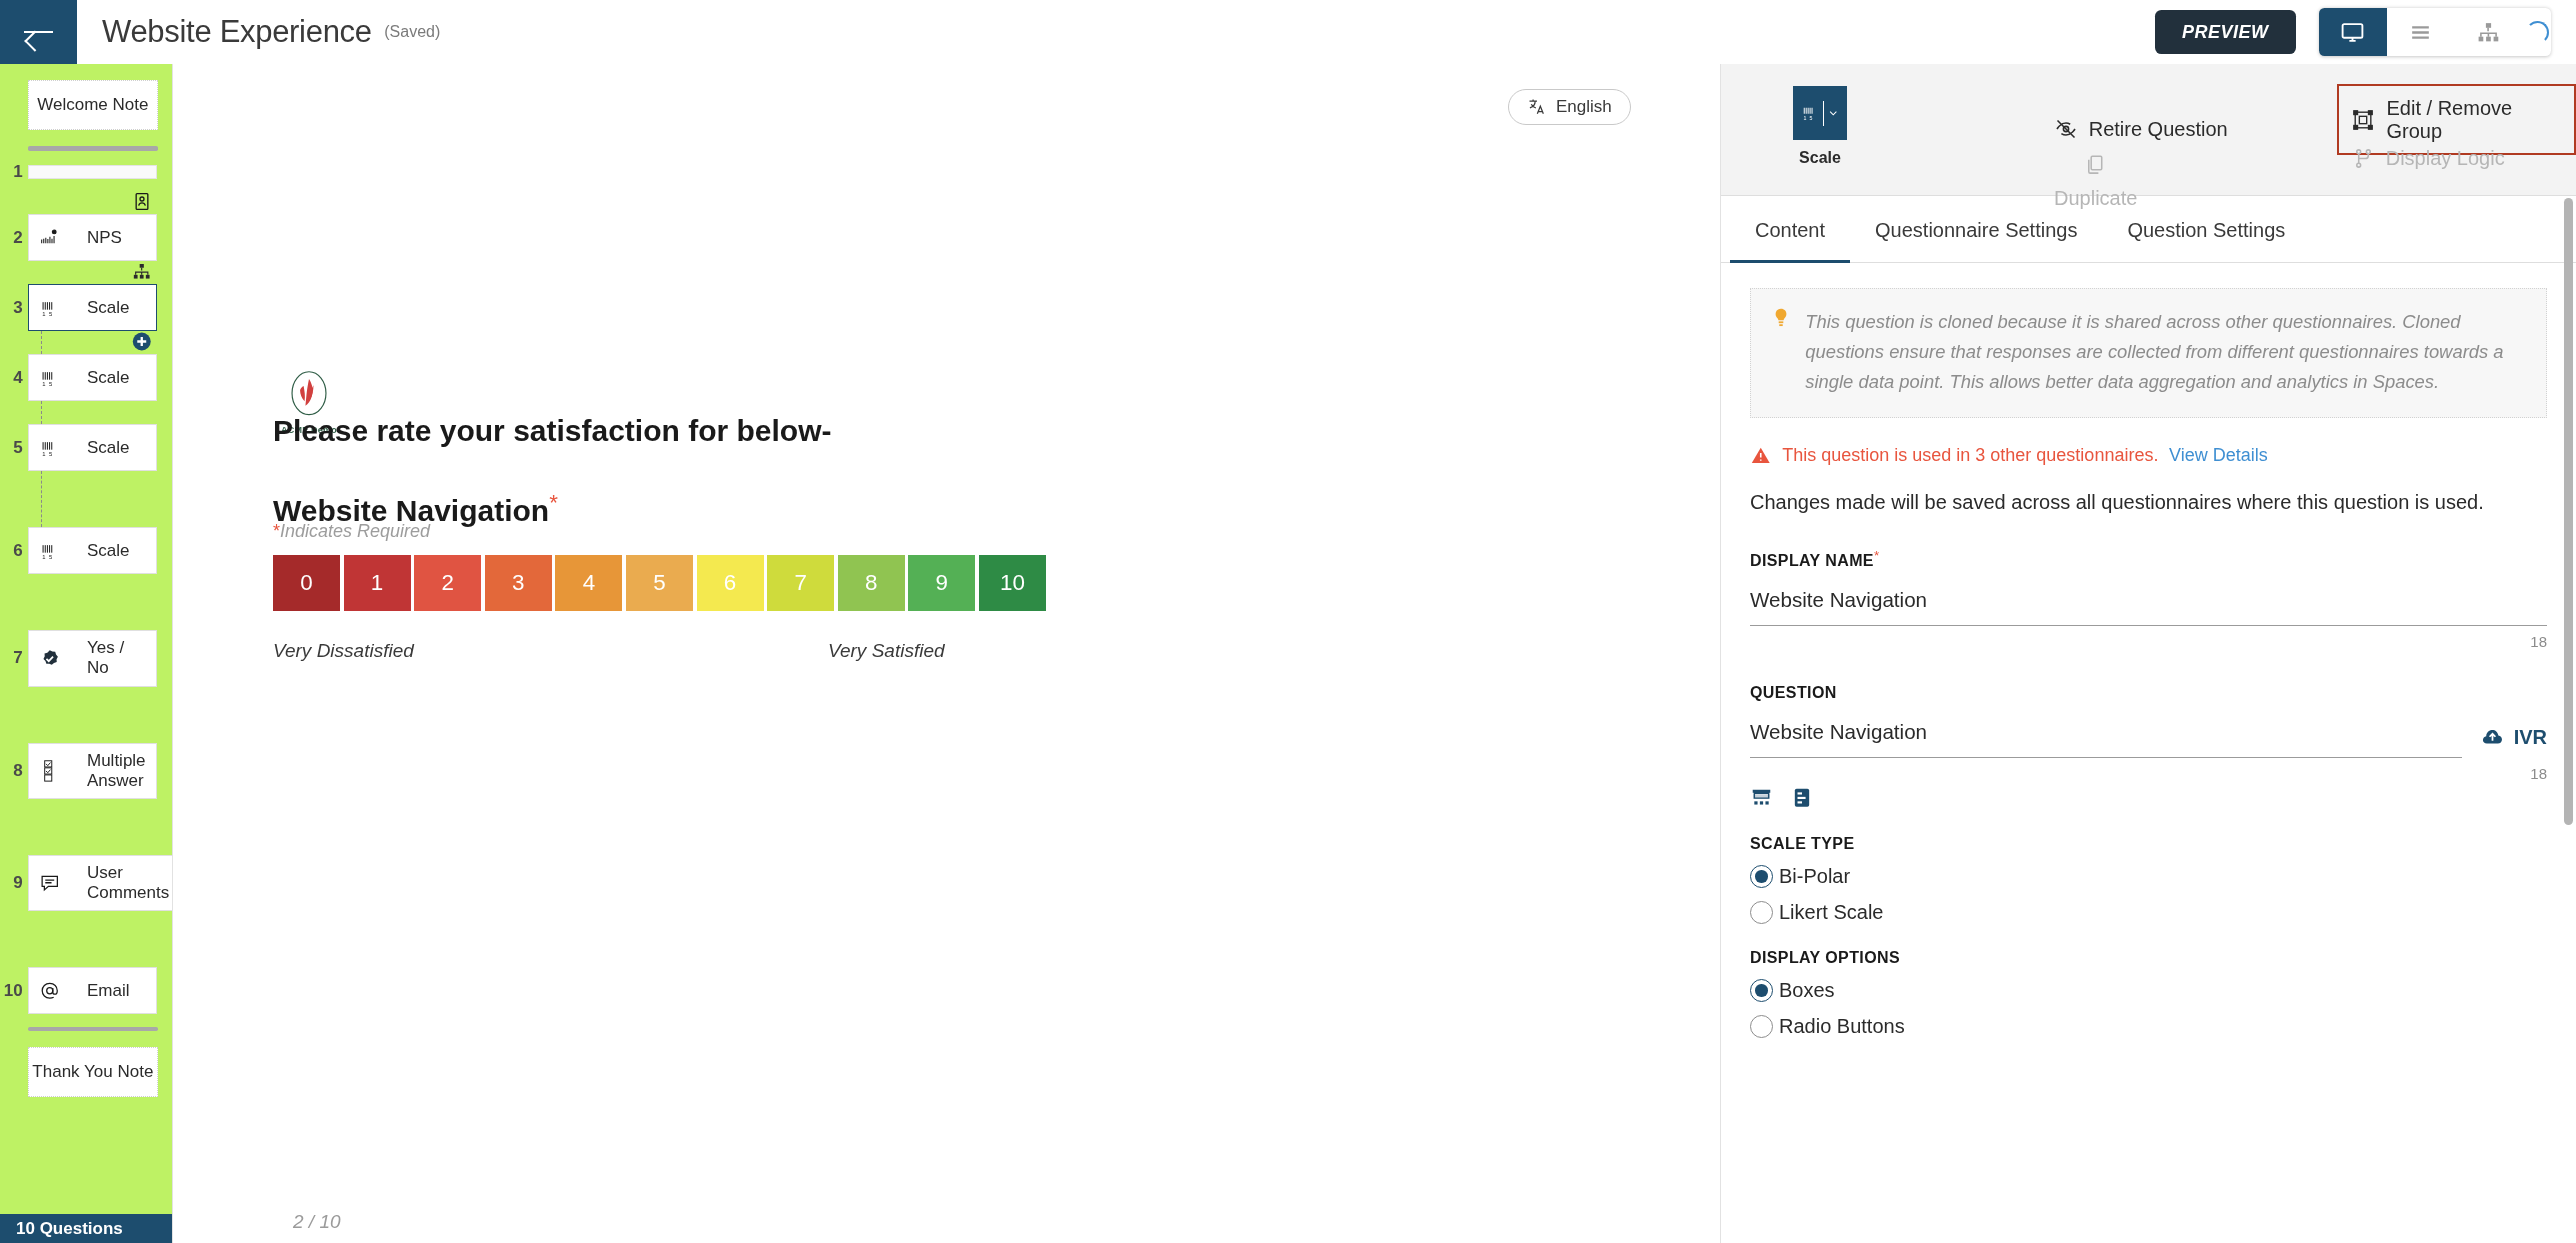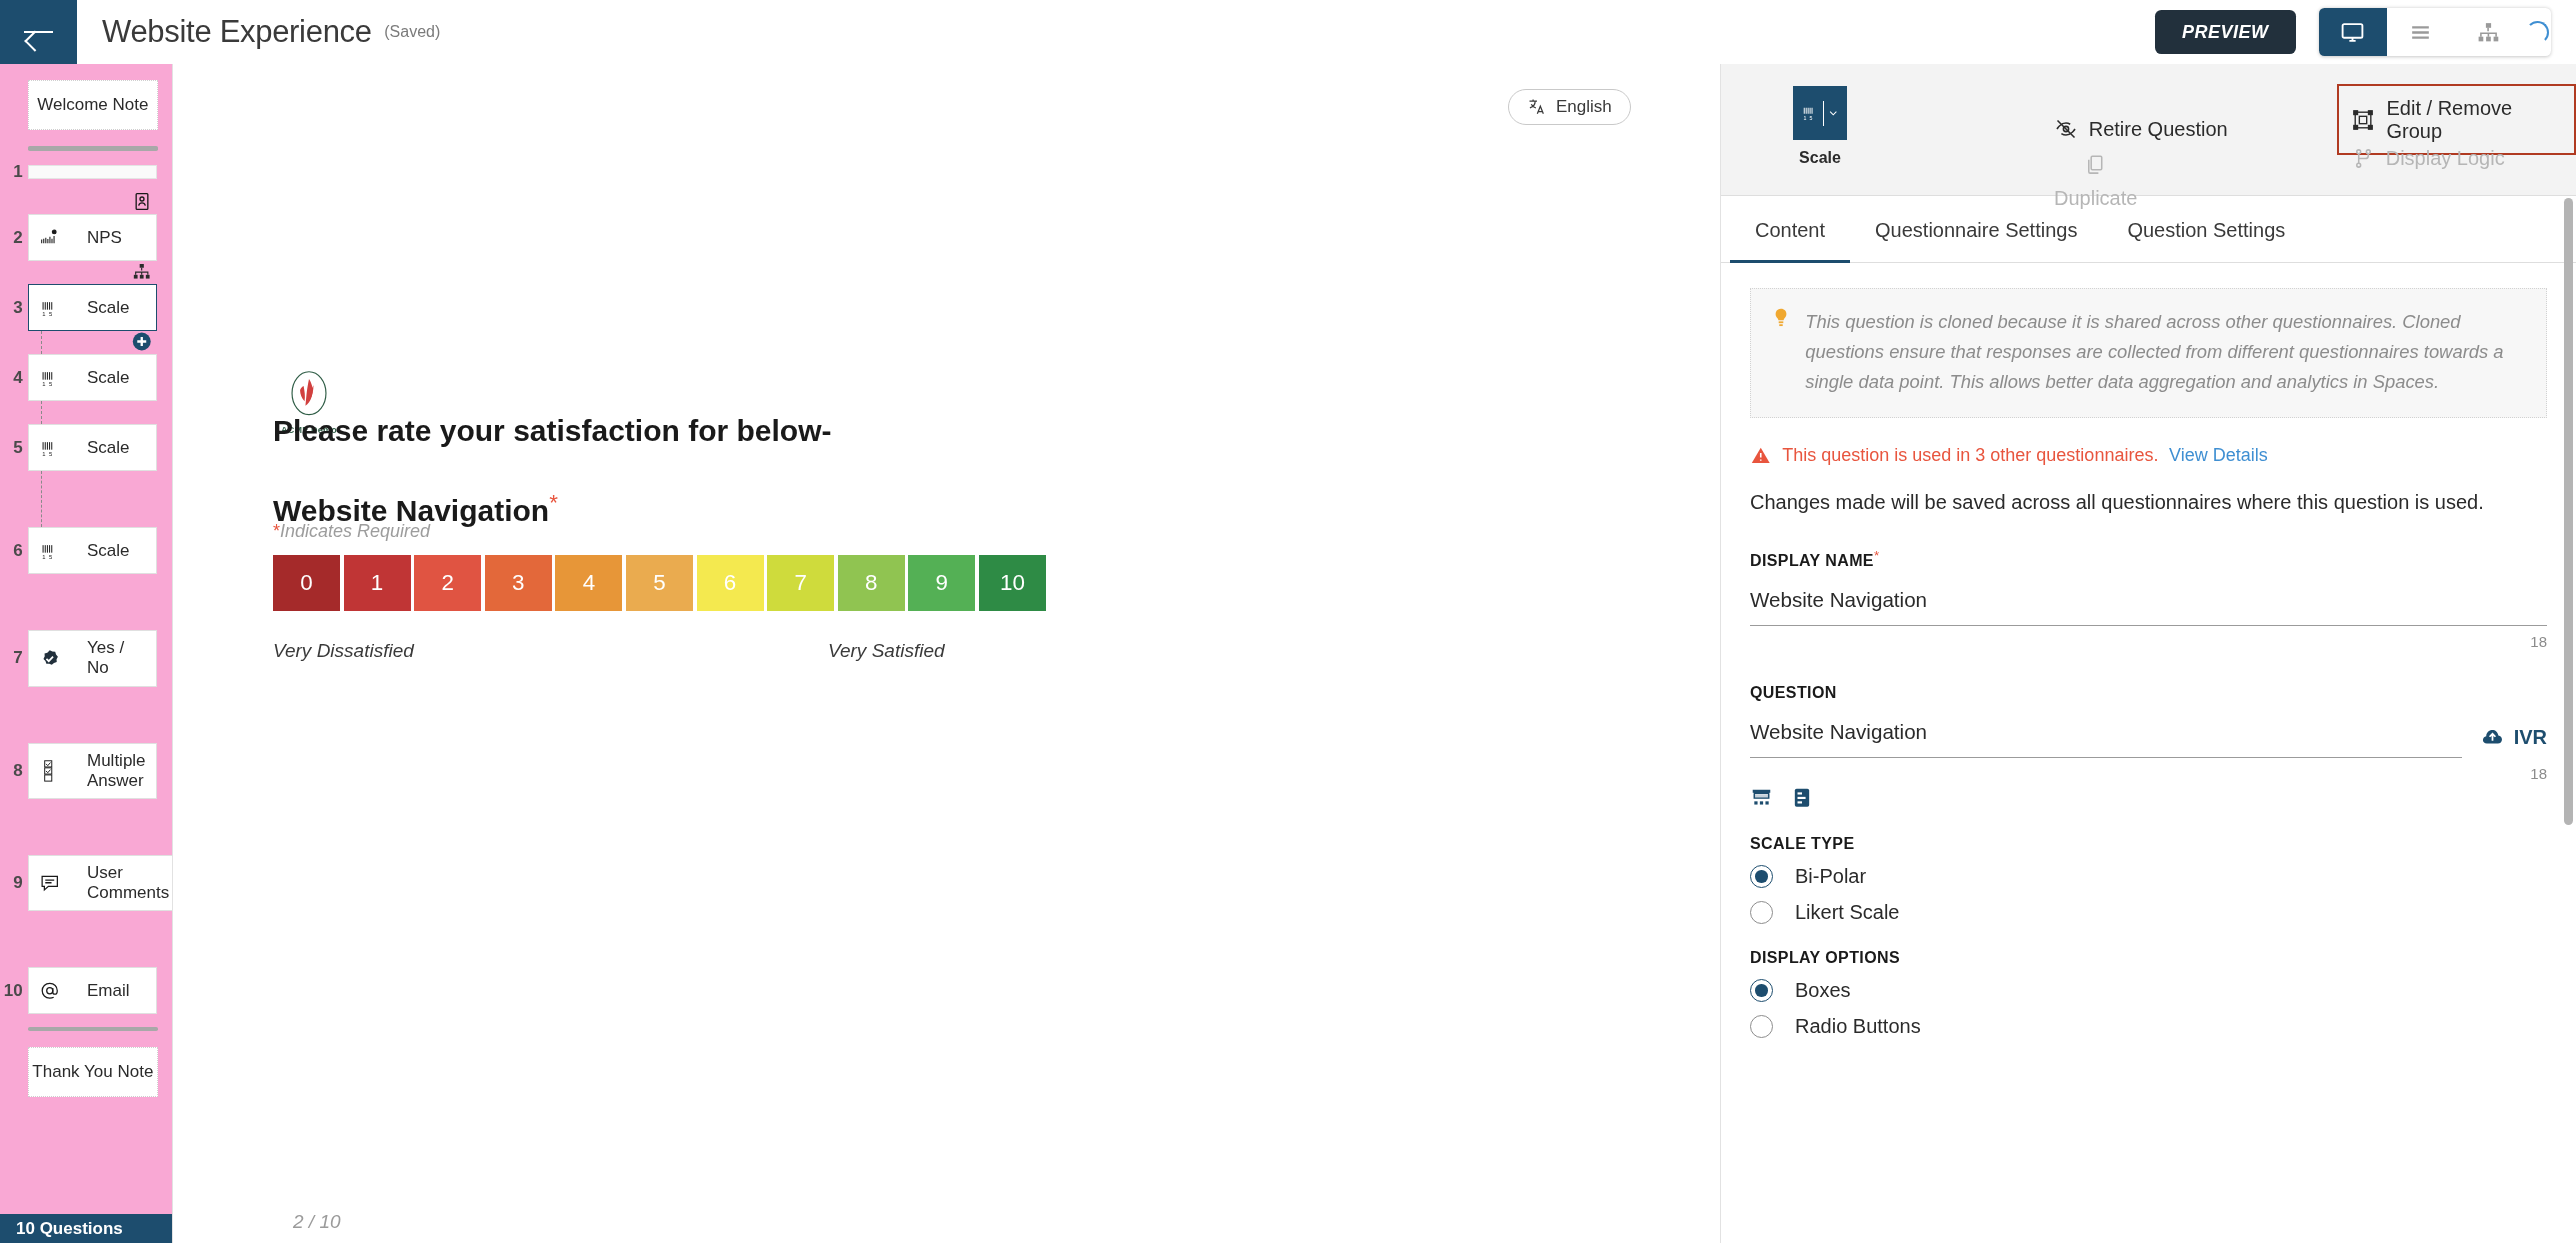--- a/index.html
+++ b/index.html
@@ -54,21 +54,21 @@
   .view-btn.active { background: #1d4d6e; }
   .spin {
     width: 23px; height: 23px; border: 2.7px solid transparent;
     border-top-color: #3f8fd2; border-right-color:#3f8fd2; border-radius: 50%;
     margin-left: 3.6px; margin-right: 1.8px;
   }
 
   
   .sidebar {
     position: absolute; top: 64px; left: 0; width: 173px; height: 1180px;
-    background: #f9a8d4; border-right: 0.9px solid #e2e2e2; overflow: hidden;
+    background: #bef264; border-right: 0.9px solid #e2e2e2; overflow: hidden;
   }
   .sb-note {
     margin: 16px 14.3px 0 28px; height: 50px;
     border: 1.8px dotted #cfcfcf; background: #fff;
     display:flex; align-items:center; justify-content:center;
     font-size: 17px; color:#2b2b2b; cursor: pointer;
   }
   .sb-divider { margin: 16px 14.3px 0 28px; height: 4.5px; background: #a8a8a8; border-radius:1.8px;}
   .sb-list { position: relative; margin-top: 1.8px; }
   .sb-row { position: relative; display: flex; align-items: center; min-height: 39px; }
@@ -200,21 +200,21 @@
   .fld-input {
     margin-top: 18px; font-size: 20.6px; color: #2b2b2b; padding-bottom: 12.5px;
     border-bottom: 1.8px solid #9b9b9b; cursor: text;
   }
   .fld-count { text-align: right; font-size: 15px; color: #8c8c8c; margin-top: 7.2px; }
   .q-row { display: flex; align-items: flex-end; }
   .q-row .fld-input { flex: 1; }
   .ivr { display:flex; align-items:center; gap: 9px; margin-left: 18px; padding-bottom: 9px; cursor:pointer;}
   .ivr-text { font-size: 20px; font-weight: 700; color: #1d4d6e; }
   .q-icons { display: flex; gap: 20px; margin-top: 5.4px; }
-  .radio-row { display: flex; align-items: center; gap: 22px; margin-top: 12.5px; cursor: pointer;}
+  .radio-row { display: flex; align-items: center; gap: 6px; margin-top: 12.5px; cursor: pointer;}
   .radio {
     width: 23px; height: 23px; border-radius: 50%; border: 1.8px solid #8d8d8d; flex:none;
     display:flex; align-items:center; justify-content:center;
   }
   .radio.on { border-color: #1d4d6e; }
   .radio.on::after { content:""; width:12.5px; height:12.5px; border-radius:50%; background:#1d4d6e; }
   .radio-lbl { font-size: 20px; color: #2b2b2b; }
   .rp-scroll {
     position: absolute; right: 2.7px; top: 134px; width: 9px; height: 627px;
     background: #b4b4b4; border-radius: 4.5px;

